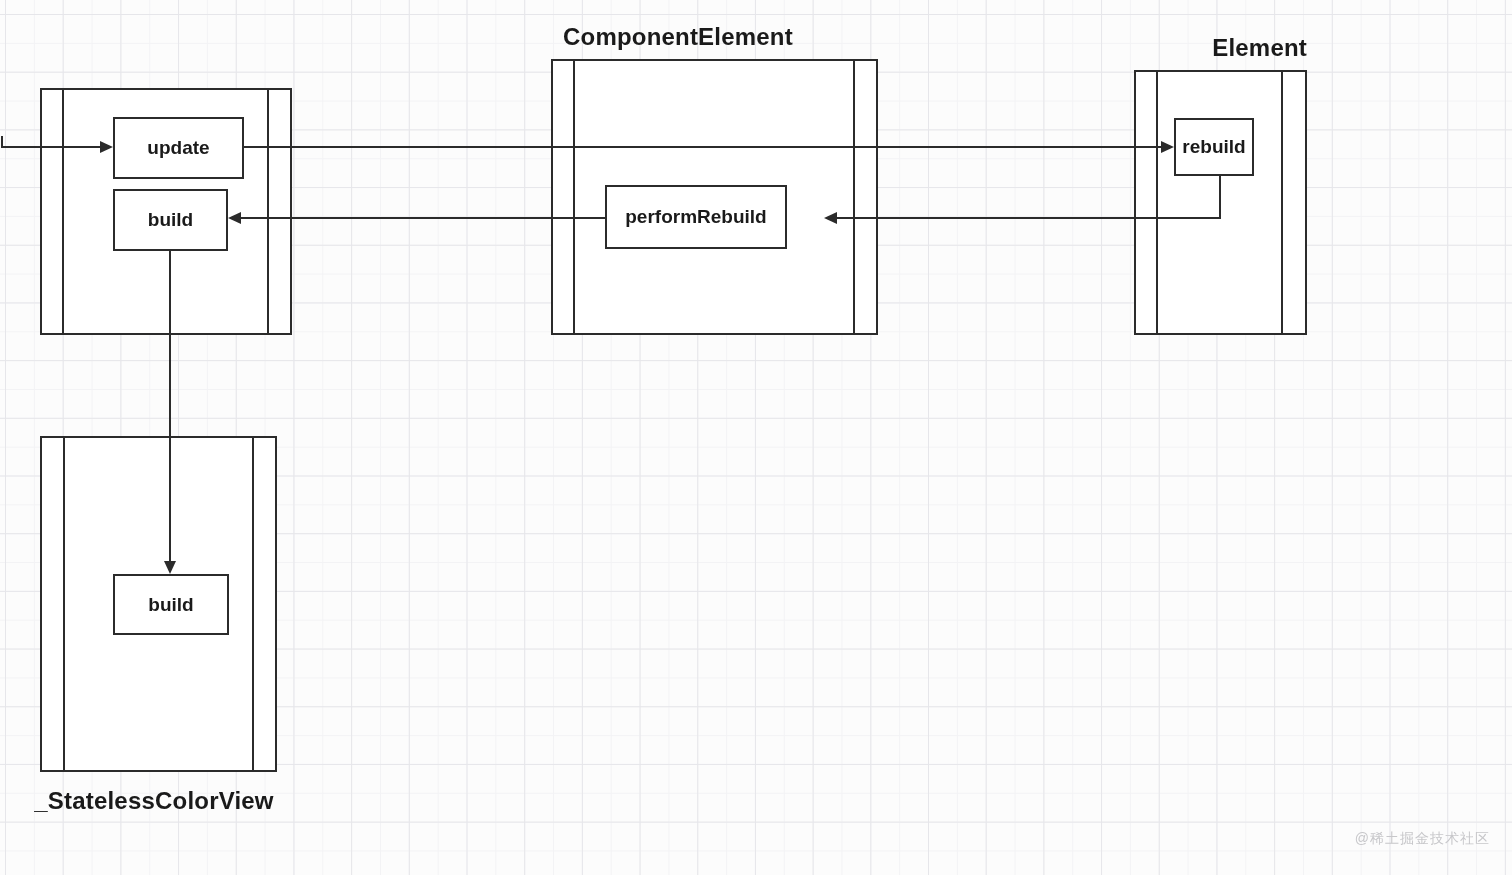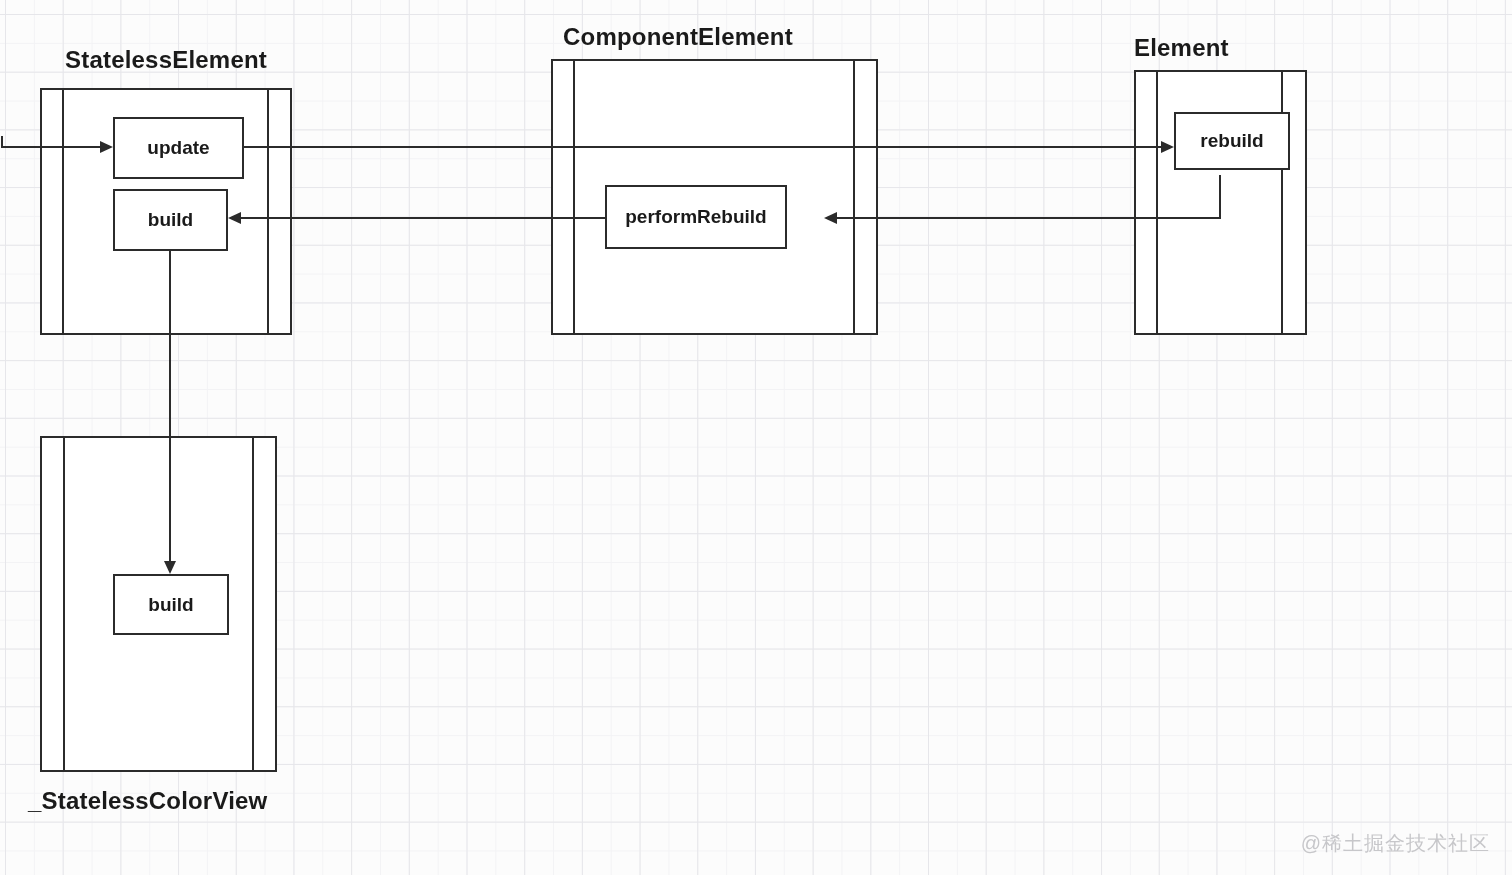--- a/index.html
+++ b/index.html
@@ -46,21 +46,21 @@
     font-size:19px;font-weight:600;white-space:nowrap;
   }
   .h-line{position:absolute;height:0;border-top:2px solid var(--line);z-index:2;}
   .v-line{position:absolute;width:0;border-left:2px solid var(--line);z-index:2;}
   .arr{position:absolute;width:0;height:0;z-index:2;}
   .arr.right{border-top:6px solid transparent;border-bottom:6px solid transparent;border-left:13px solid var(--line);}
   .arr.left{border-top:6px solid transparent;border-bottom:6px solid transparent;border-right:13px solid var(--line);}
   .arr.down{border-left:6px solid transparent;border-right:6px solid transparent;border-top:13px solid var(--line);}
   .watermark{
     position:absolute;z-index:1;
-    font-size:20px;color:#c7c7ca;letter-spacing:1px;white-space:nowrap;
+    font-size:14px;color:#c7c7ca;letter-spacing:1px;white-space:nowrap;
   }
 </style>
 </head>
 <body>
 
 <div class="canvas">
 
   <div class="lifeline" style="left:40px;top:88px;width:252px;height:247px">
     <div class="bar" style="left:20px"></div>
     <div class="bar" style="right:21px"></div>
@@ -74,27 +74,26 @@
   <div class="lifeline" style="left:1134px;top:70px;width:173px;height:265px">
     <div class="bar" style="left:20px"></div>
     <div class="bar" style="right:22px"></div>
   </div>
 
   <div class="lifeline" style="left:40px;top:436px;width:237px;height:336px">
     <div class="bar" style="left:21px"></div>
     <div class="bar" style="right:21px"></div>
   </div>
 
-  <div class="title" style="left:40px;top:48px;width:252px;text-align:center">StatelessElement</div>
 
   <div class="title" style="left:563px;top:25px">ComponentElement</div>
 
-  <div class="title" style="left:1134px;top:36px;width:173px;text-align:left">Element</div>
+  <div class="title" style="left:1134px;top:36px;width:173px;text-align:right">Element</div>
 
-  <div class="title" style="left:28px;top:789px;width:252px;">_StatelessColorView</div>
+  <div class="title" style="left:28px;top:789px;width:252px;text-align:center">_StatelessColorView</div>
 
   <div class="v-line" style="left:1px;top:136px;height:11px"></div>
   <div class="h-line" style="left:1px;top:146px;width:99px"></div>
   <div class="arr right" style="left:100px;top:141px"></div>
 
   <div class="h-line" style="left:228px;top:146px;width:933px"></div>
   <div class="arr right" style="left:1161px;top:141px"></div>
 
   <div class="v-line" style="left:1219px;top:175px;height:43px"></div>
   <div class="h-line" style="left:837px;top:217px;width:384px"></div>
@@ -105,19 +104,19 @@
 
   <div class="v-line" style="left:169px;top:251px;height:310px"></div>
   <div class="arr down" style="left:164px;top:561px"></div>
 
   <div class="method" style="left:113px;top:117px;width:131px;height:62px">update</div>
 
   <div class="method" style="left:113px;top:189px;width:115px;height:62px">build</div>
 
   <div class="method" style="left:605px;top:185px;width:182px;height:64px">performRebuild</div>
 
-  <div class="method" style="left:1174px;top:112px;width:116px;height:58px">rebuild</div>
+  <div class="method" style="left:1174px;top:118px;width:80px;height:58px">rebuild</div>
 
   <div class="method" style="left:113px;top:574px;width:116px;height:61px">build</div>
 
   <div class="watermark" style="right:22px;top:830px">@稀土掘金技术社区</div>
 
 </div>
 
 </body></html>

